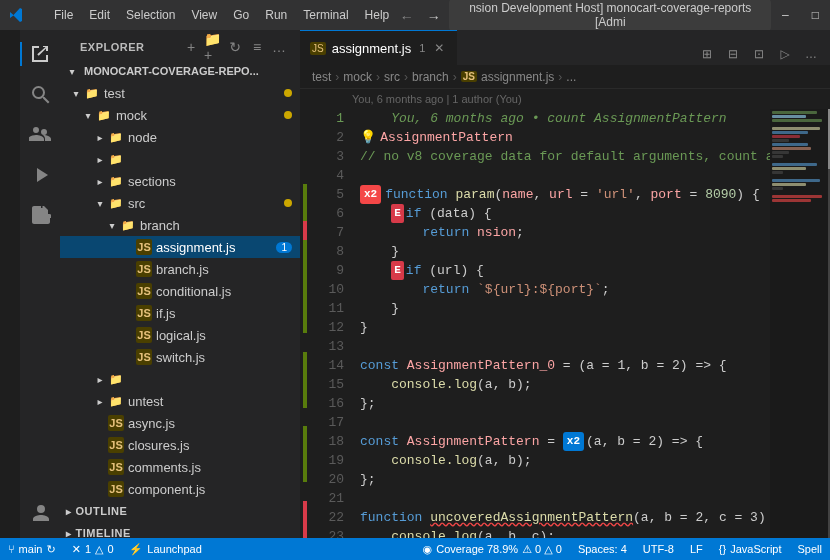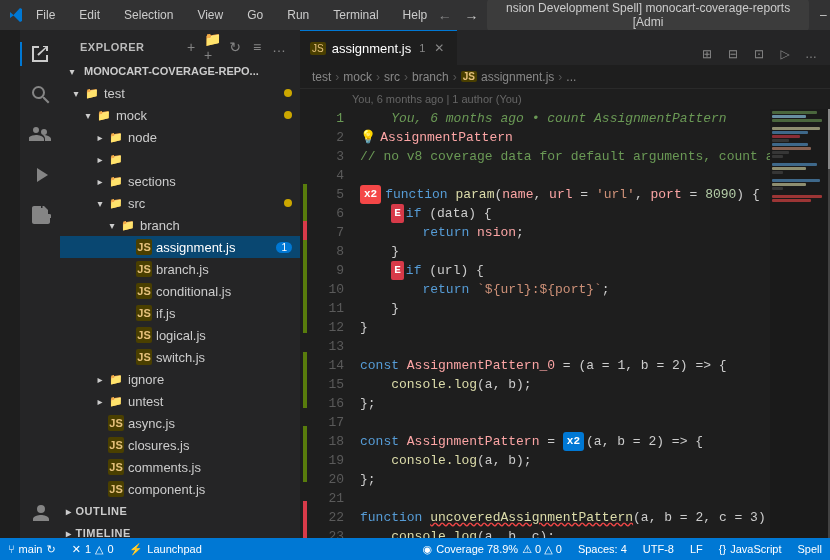--- a/index.html
+++ b/index.html
@@ -24,22 +24,22 @@
       padding: 0 8px;
       flex-shrink: 0;
     }
     .titlebar-left {
       display: flex;
       align-items: center;
       gap: 6px;
     }
     .titlebar-menu {
       display: flex;
-      gap: 12px;
-      margin-left: 0;
+      gap: 4px;
+      margin-left: 18px;
       font-size: 12px;
       color: #cccccc;
     }
     .titlebar-menu span {
       padding: 0 6px;
       cursor: pointer;
     }
     .titlebar-center {
       flex: 1;
       display: flex;
@@ -475,21 +475,21 @@
       <span>View</span>
       <span>Go</span>
       <span>Run</span>
       <span>Terminal</span>
       <span>Help</span>
     </div>
   </div>
   <div class="titlebar-center">
     <div class="nav-btn">←</div>
     <div class="nav-btn active">→</div>
-    <div class="address-bar">nsion Development Spell] monocart-coverage-reports [Admi</div>
+    <div class="address-bar">nsion Development Host] monocart-coverage-reports [Admi</div>
   </div>
   <div class="titlebar-right">
     <div class="titlebar-btn">–</div>
     <div class="titlebar-btn">□</div>
     <div class="titlebar-btn close">✕</div>
   </div>
 </div>
 
 <div class="main">
 
@@ -637,21 +637,20 @@
         <span class="indent" style="width:60px"></span>
         <span class="chevron"></span>
         <span class="file-icon js-icon">JS</span>
         <span class="file-label">switch.js</span>
       </div>
 
       <div class="tree-item">
         <span class="indent" style="width:32px"></span>
         <span class="chevron">▸</span>
         <span class="file-icon folder-icon">📁</span>
-        <span class="file-label">ignore</span>
       </div>
 
       <div class="tree-item">
         <span class="indent" style="width:32px"></span>
         <span class="chevron">▸</span>
         <span class="file-icon folder-icon">📁</span>
         <span class="file-label">untest</span>
       </div>
 
       <div class="tree-item">

